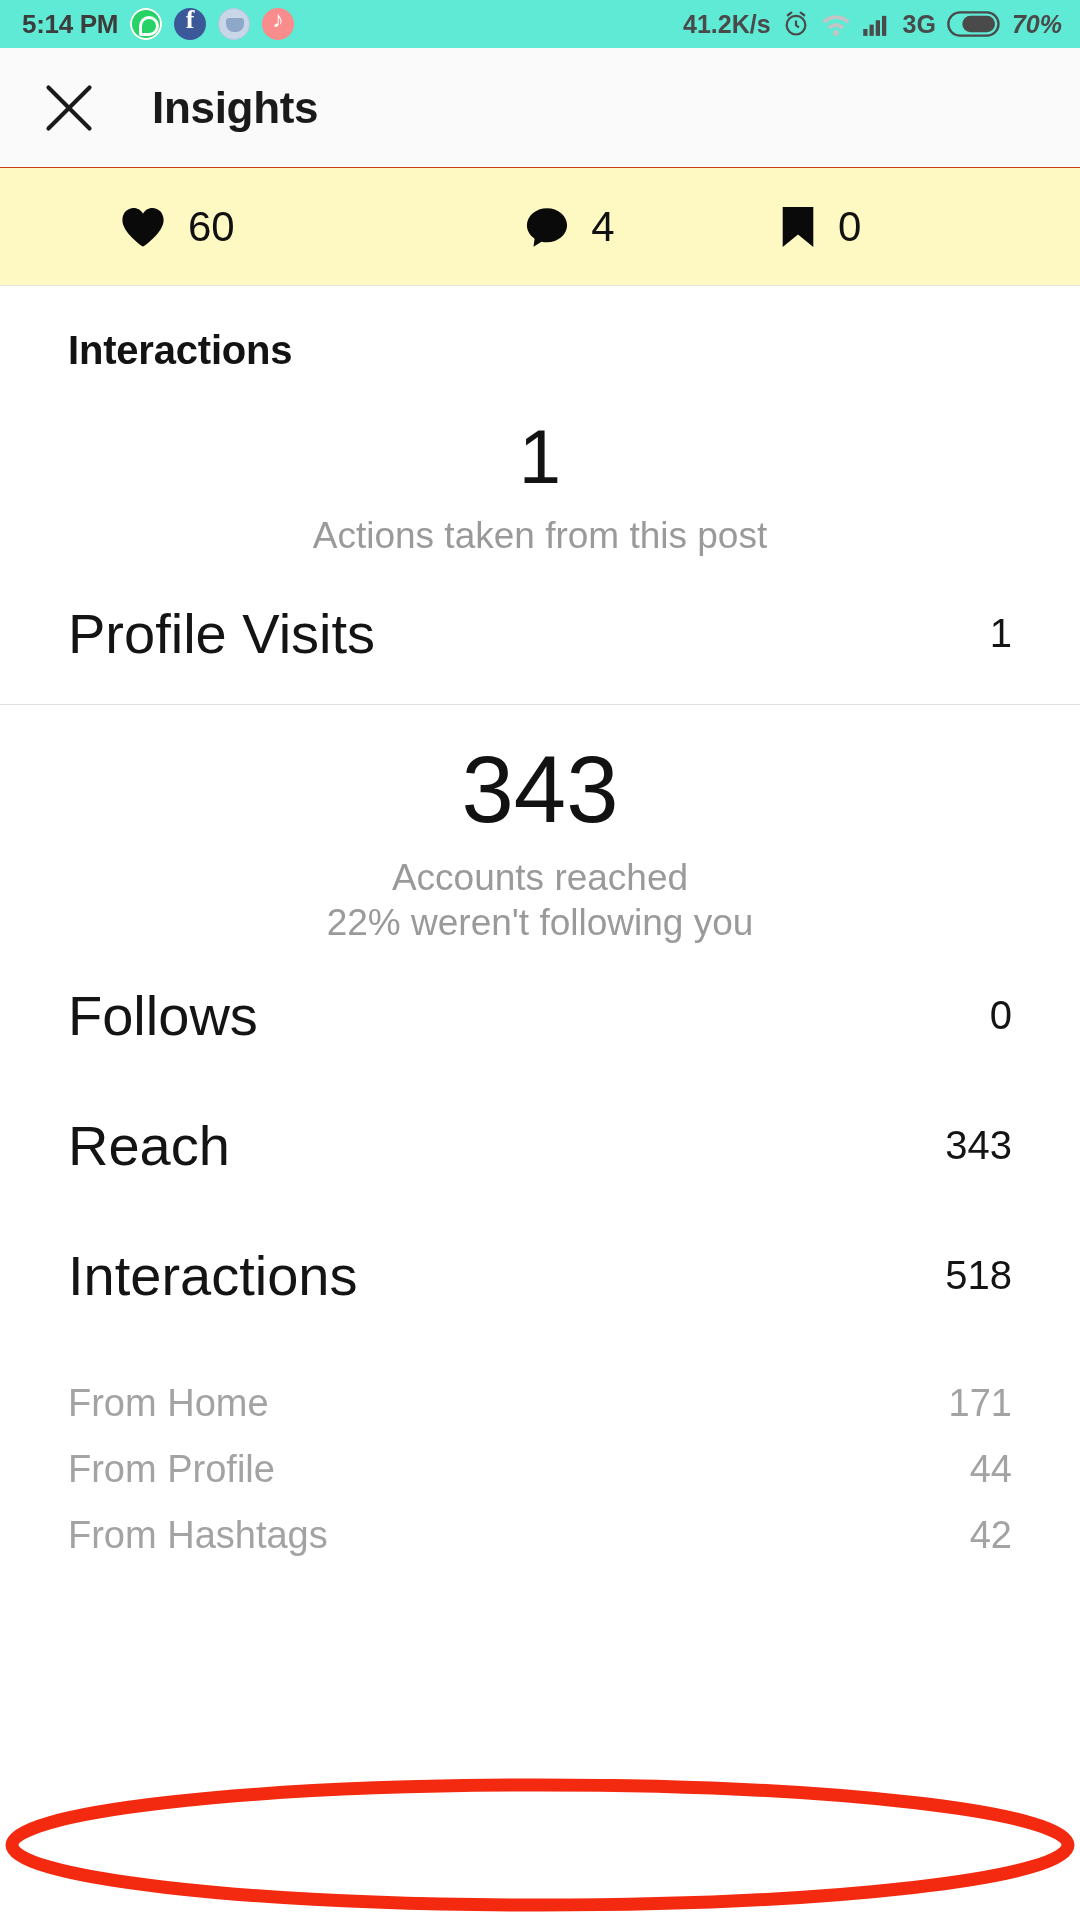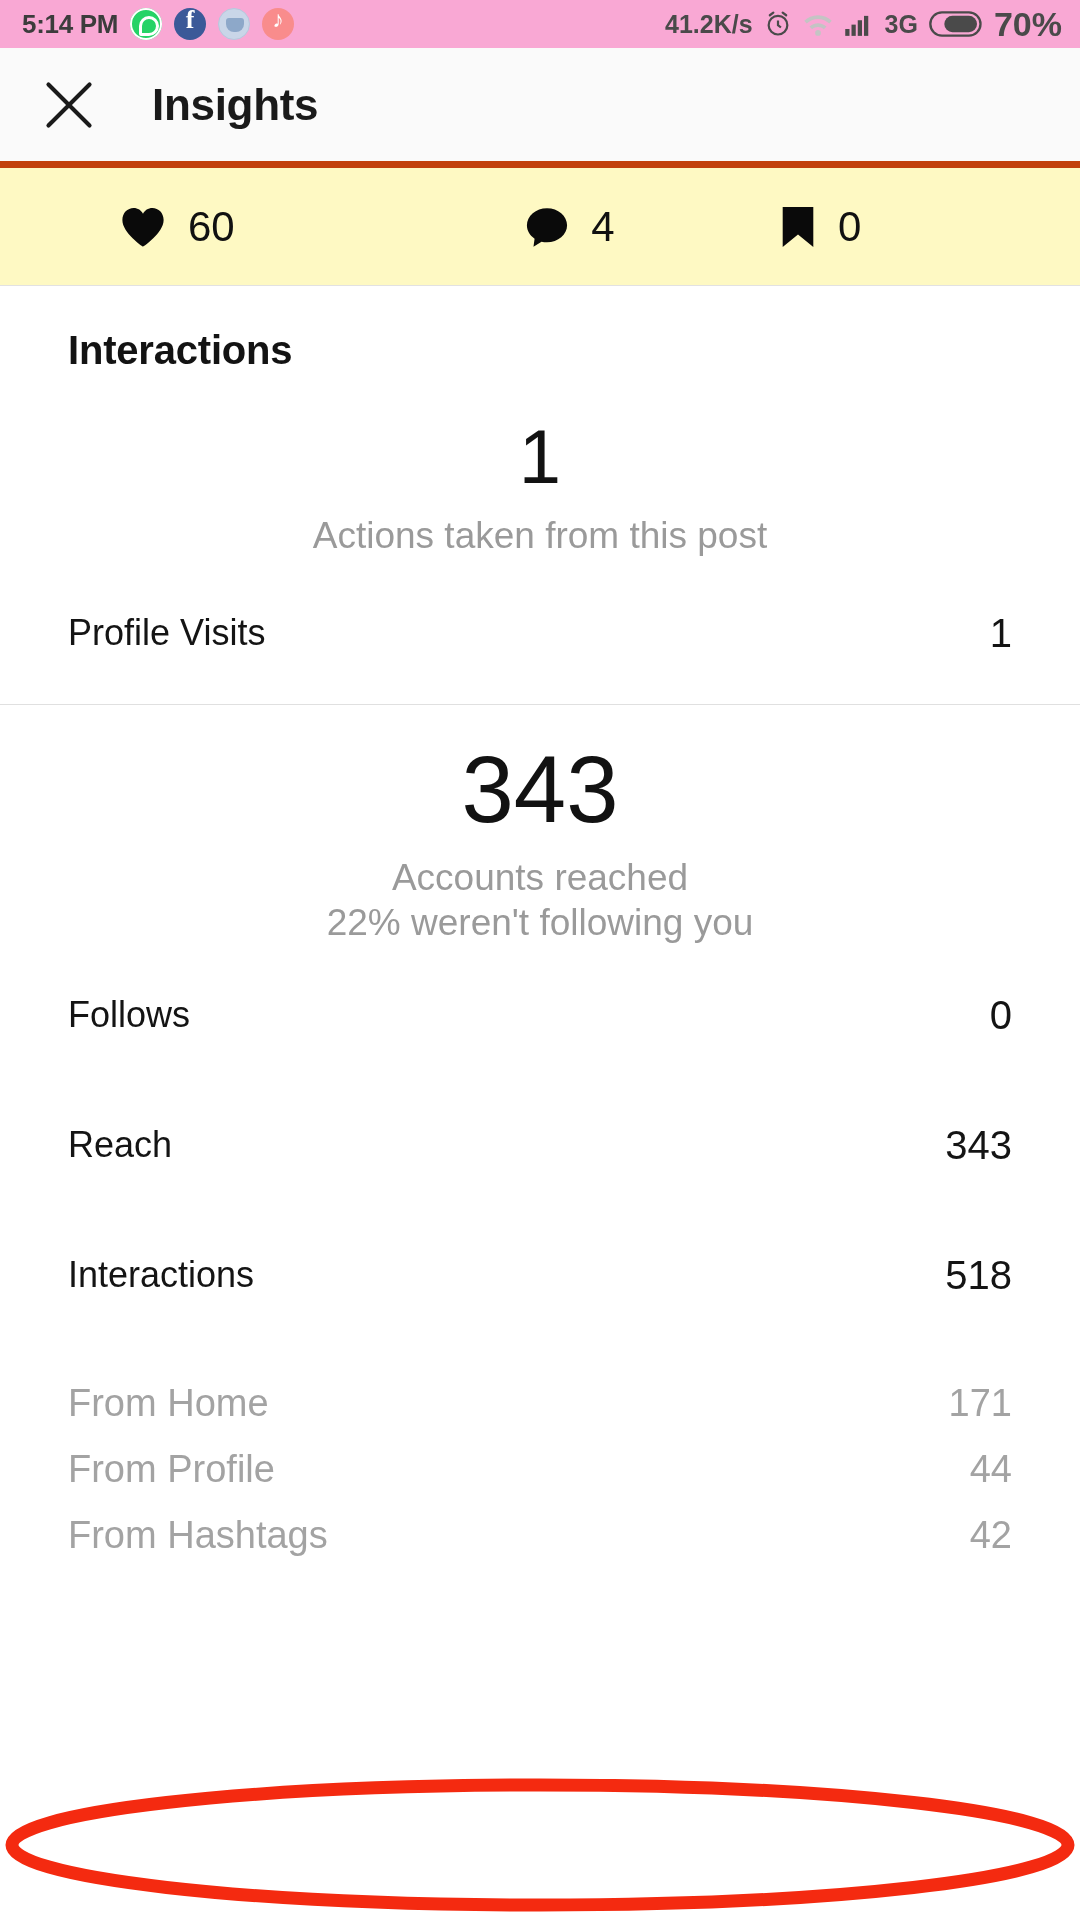--- a/index.html
+++ b/index.html
@@ -8,31 +8,31 @@
     font-family:"Liberation Sans", sans-serif;
     background:#ffffff;
     color:#111;
     overflow:hidden;
     position:relative;
   }
 
   
   .statusbar{
     height:48px; width:100%;
-    background:#f9a8d4;
+    background:#5eead4;
     display:flex; align-items:center;
     padding:0 18px 0 22px;
     font-size:25px; font-weight:700; color:#4a4a4a;
   }
   .sb-left{ display:flex; align-items:center; gap:12px; }
   .sb-time{ font-size:26px; font-weight:700; color:#3c3c3c; letter-spacing:-0.3px; }
   .sb-right{ margin-left:auto; display:flex; align-items:center; gap:11px; }
   .sb-net{ font-size:25px; font-weight:700; color:#4a4a4a; }
   .sb-3g{ font-size:25px; font-weight:700; color:#4a4a4a; }
-  .sb-batt-txt{ font-size:34px; font-weight:700; color:#4a4a4a; }
+  .sb-batt-txt{ font-size:25px; font-weight:700; color:#4a4a4a;font-style:italic; }
 
   .appicon{ width:32px; height:32px; border-radius:50%; display:block; position:relative; }
   .ic-whatsapp{ background:#25D366; box-shadow:0 0 0 2px #ffffff inset; }
   .ic-whatsapp::after{
     content:""; position:absolute; left:9px; top:8px; width:14px; height:14px;
     border:3px solid #fff; border-radius:50% 50% 50% 2px;
   }
   .ic-facebook{ background:#3b5998; }
   .ic-facebook::after{
     content:"f"; position:absolute; left:0; right:0; top:-3px;
@@ -49,21 +49,21 @@
     content:"♪"; position:absolute; left:0; right:0; top:-2px; text-align:center;
     color:#fff; font-size:23px;
   }
 
   .svgico{ display:block; }
 
   
   .header{
     height:120px; width:100%;
     background:#fafafa;
-    border-bottom:7px solid #c2410c;
+    border-bottom:1px solid #c2410c;
     display:flex; align-items:center;
     padding-left:38px;
   }
   .close-btn{ width:62px; height:62px; display:flex; align-items:center; justify-content:center; }
   .title{
     margin-left:52px;
     font-size:44px; font-weight:700; color:#1a1a1a; letter-spacing:-0.3px;
   }
 
   
@@ -90,21 +90,21 @@
   }
   .hero-num.small{ font-size:76px; padding-top:46px; }
   .hero-num.big{ font-size:94px; padding-top:38px; }
   .hero-sub{
     font-size:37px; color:#9a9a9a; line-height:1.22; padding-top:18px;
   }
 
   .stat-row{
     display:flex; align-items:center; justify-content:space-between;
   }
-  .stat-label{ font-size:36px; color:#141414; }
+  .stat-label{ font-size:56px; color:#141414; }
   .stat-value{ font-size:40px; color:#141414; }
   .stat-row.muted .stat-label,
   .stat-row.muted .stat-value{ color:#a3a3a3; font-size:38px; }
 
   .divider{ height:1px; background:#e0e0e0; width:100%; }
 
   #interactions-rows{ padding-top:44px; padding-bottom:40px; }
   #interactions-rows .stat-row{ height:62px; }
 
   #discovery-rows{ padding-top:40px; }

